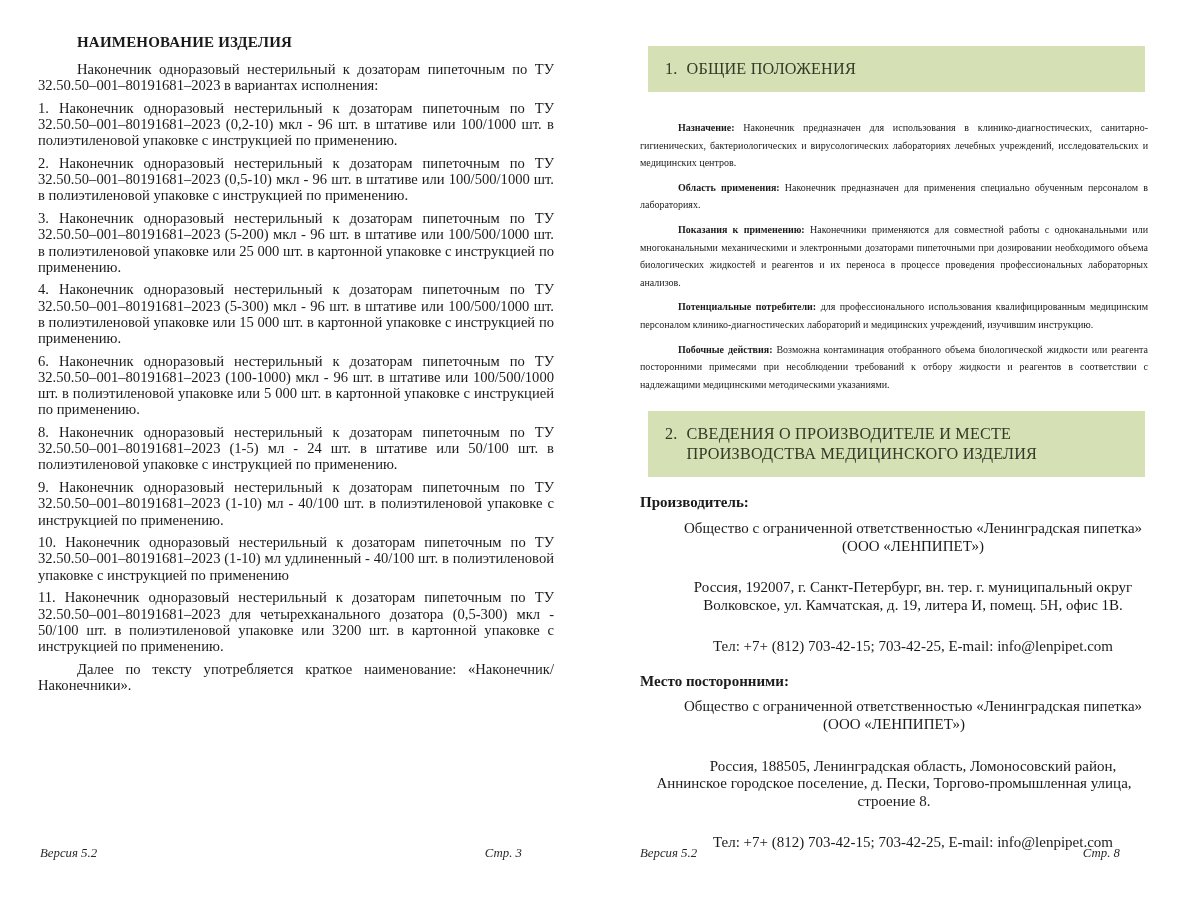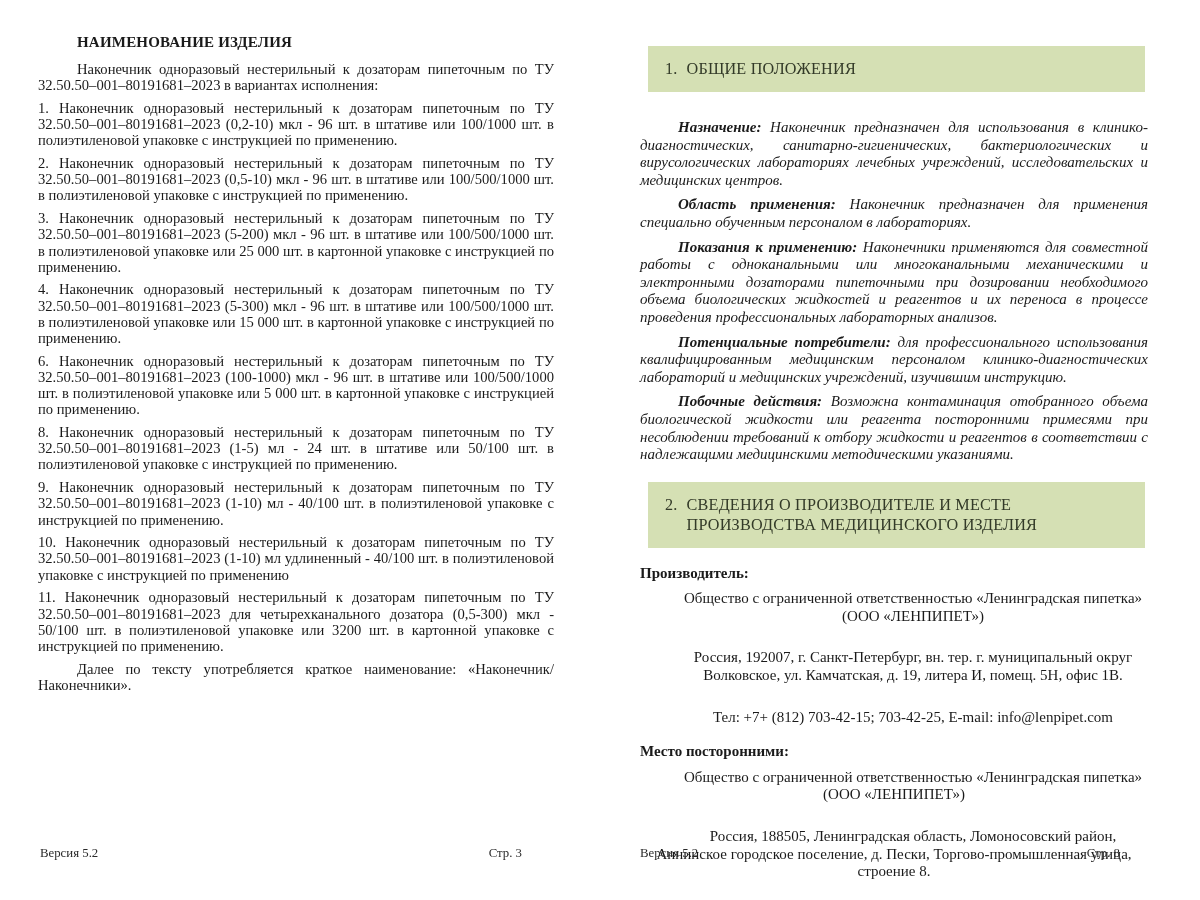--- a/index.html
+++ b/index.html
@@ -34,45 +34,44 @@
     display:flex; gap:9px;
     font-size:16.2px; color:#333a28; letter-spacing:0.2px;
     line-height:20px;
   }
   .sec-bar-1 { margin-top:46px; }
   .sec-bar-2 { margin-top:18px; }
   .sec-num { flex:0 0 auto; }
   .sec-title { flex:1 1 auto; }
 
   .page-right p.body-para {
-    font-size:15px; line-height:17.6px;
+    font-size:10px; line-height:17.6px;
     text-align:justify; text-indent:38px;
     margin-bottom:7px;
-    font-style:italic;
   }
   .page-right .first-para { margin-top:27px; }
   .para-label { font-weight:bold; }
 
   .mfg-label {
     font-size:15px; font-weight:bold; line-height:17.6px;
     margin-top:17px; margin-bottom:8px;
   }
   .mfg p {
     font-size:15px; line-height:17.6px; text-align:center;
     margin-bottom:0;
   }
   .mfg .gap { margin-top:24px; }
   .mfg.block-indent p { margin-left:38px; }
   .mfg.first-line-indent p.fi { text-indent:38px; }
 
   
   .footer {
     position:absolute; top:846px; left:2px;
     display:flex; justify-content:space-between;
-    font-size:12.8px; color:#2a2a2a;
+    font-size:12.8px; color:#2a2a2a;font-style:italic;
   }
   .footer-left  { width:482px; }
   .footer-right { width:480px; left:0; }
 </style>
 </head>
 <body>
 
 <div class="spread">
 
   <section class="page page-left">

